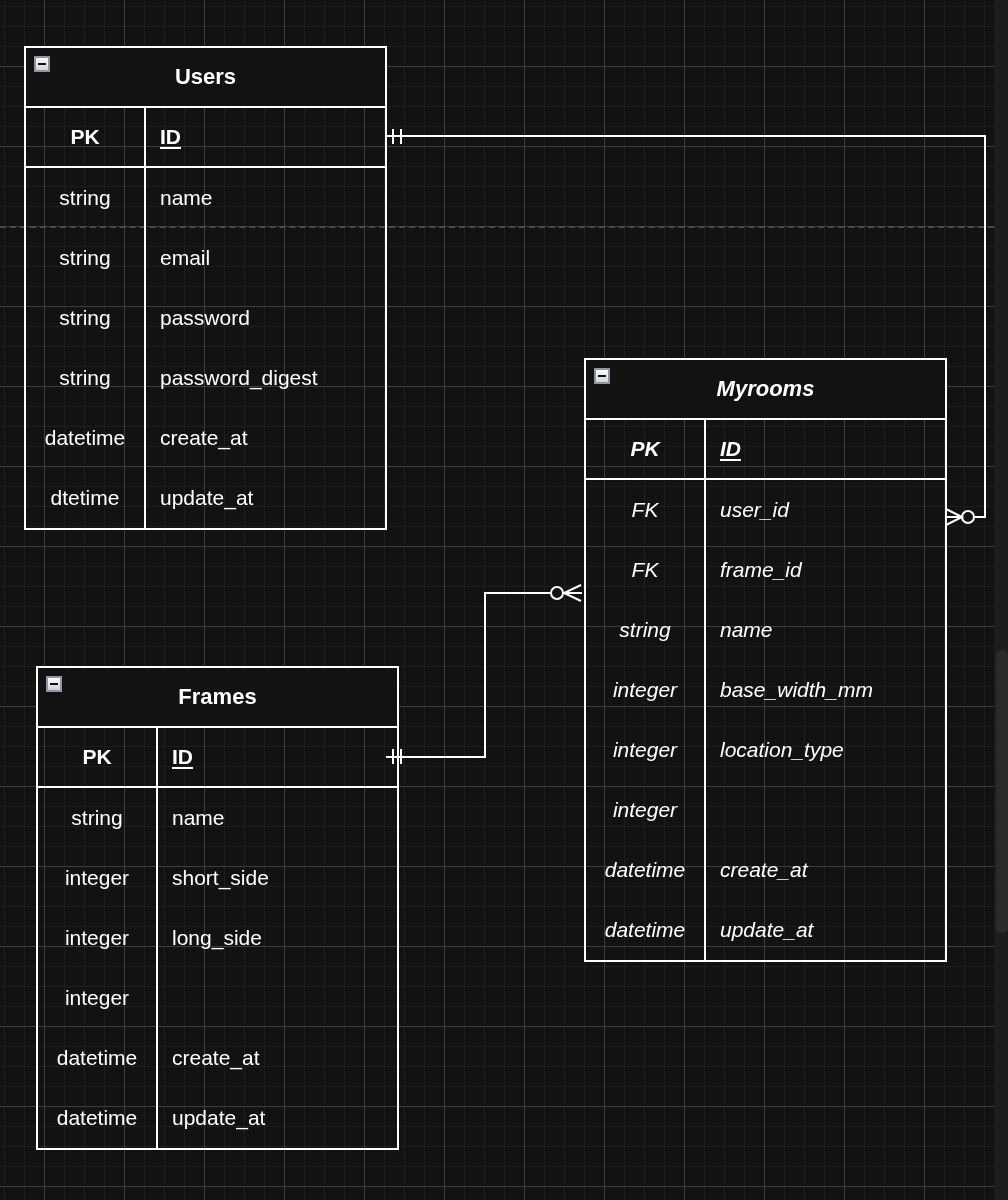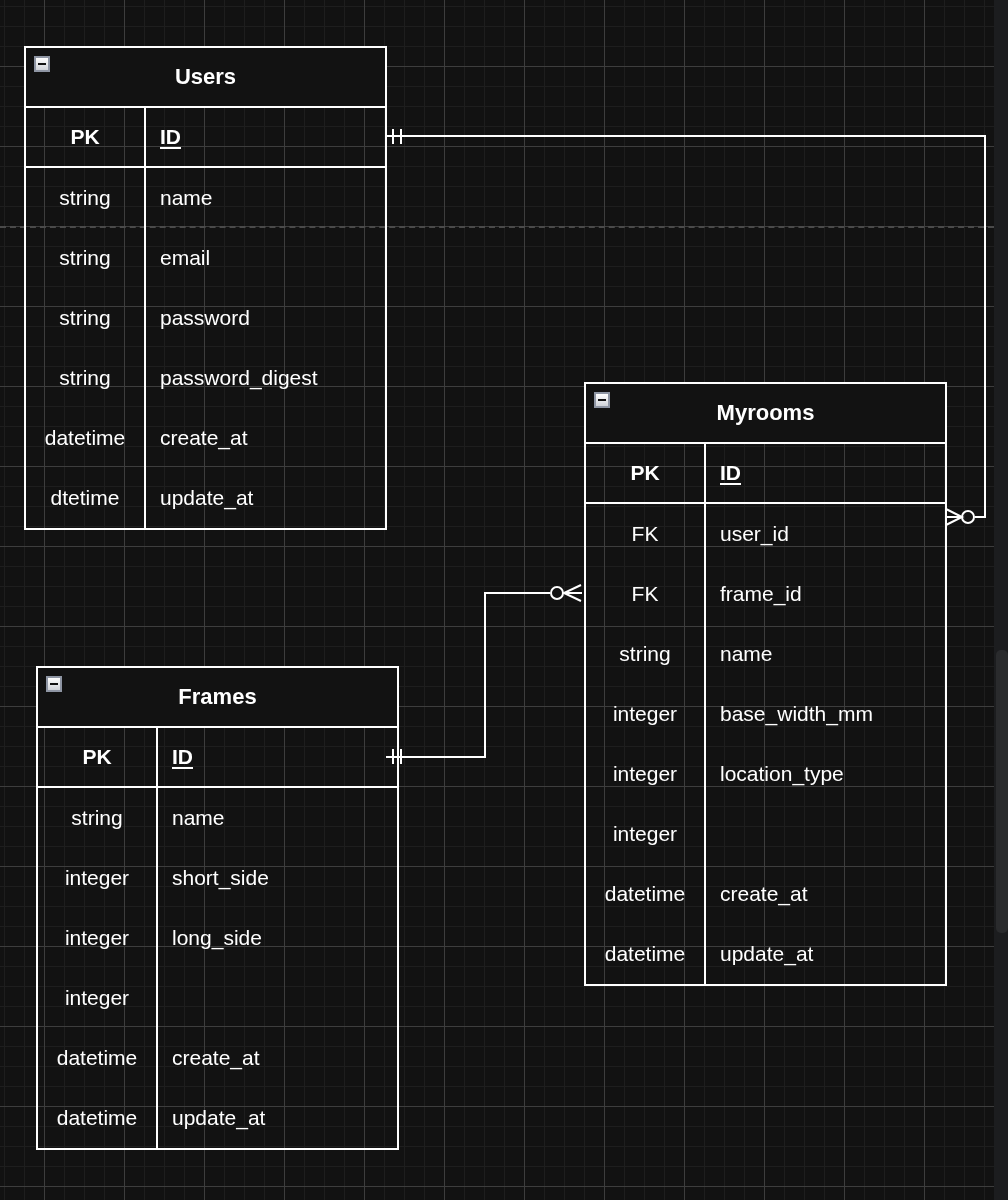--- a/index.html
+++ b/index.html
@@ -93,21 +93,21 @@
           <div class="k">datetime</div>
           <div class="n">create_at</div>
         </div>
         <div class="row">
           <div class="k">dtetime</div>
           <div class="n">update_at</div>
         </div>
       </div>
   </div>
 
-  <div class="entity" id="ent-myrooms" style="left:584px; top:382px;">
+  <div class="entity" id="ent-myrooms" style="left:584px; top:358px;font-style:italic;">
     <div class="header">
       <span class="collapse"></span>
       <span>Myrooms</span>
     </div>
     <div class="row pk">
       <div class="k">PK</div>
       <div class="n">
           <span>ID</span>
         </div>
     </div>

